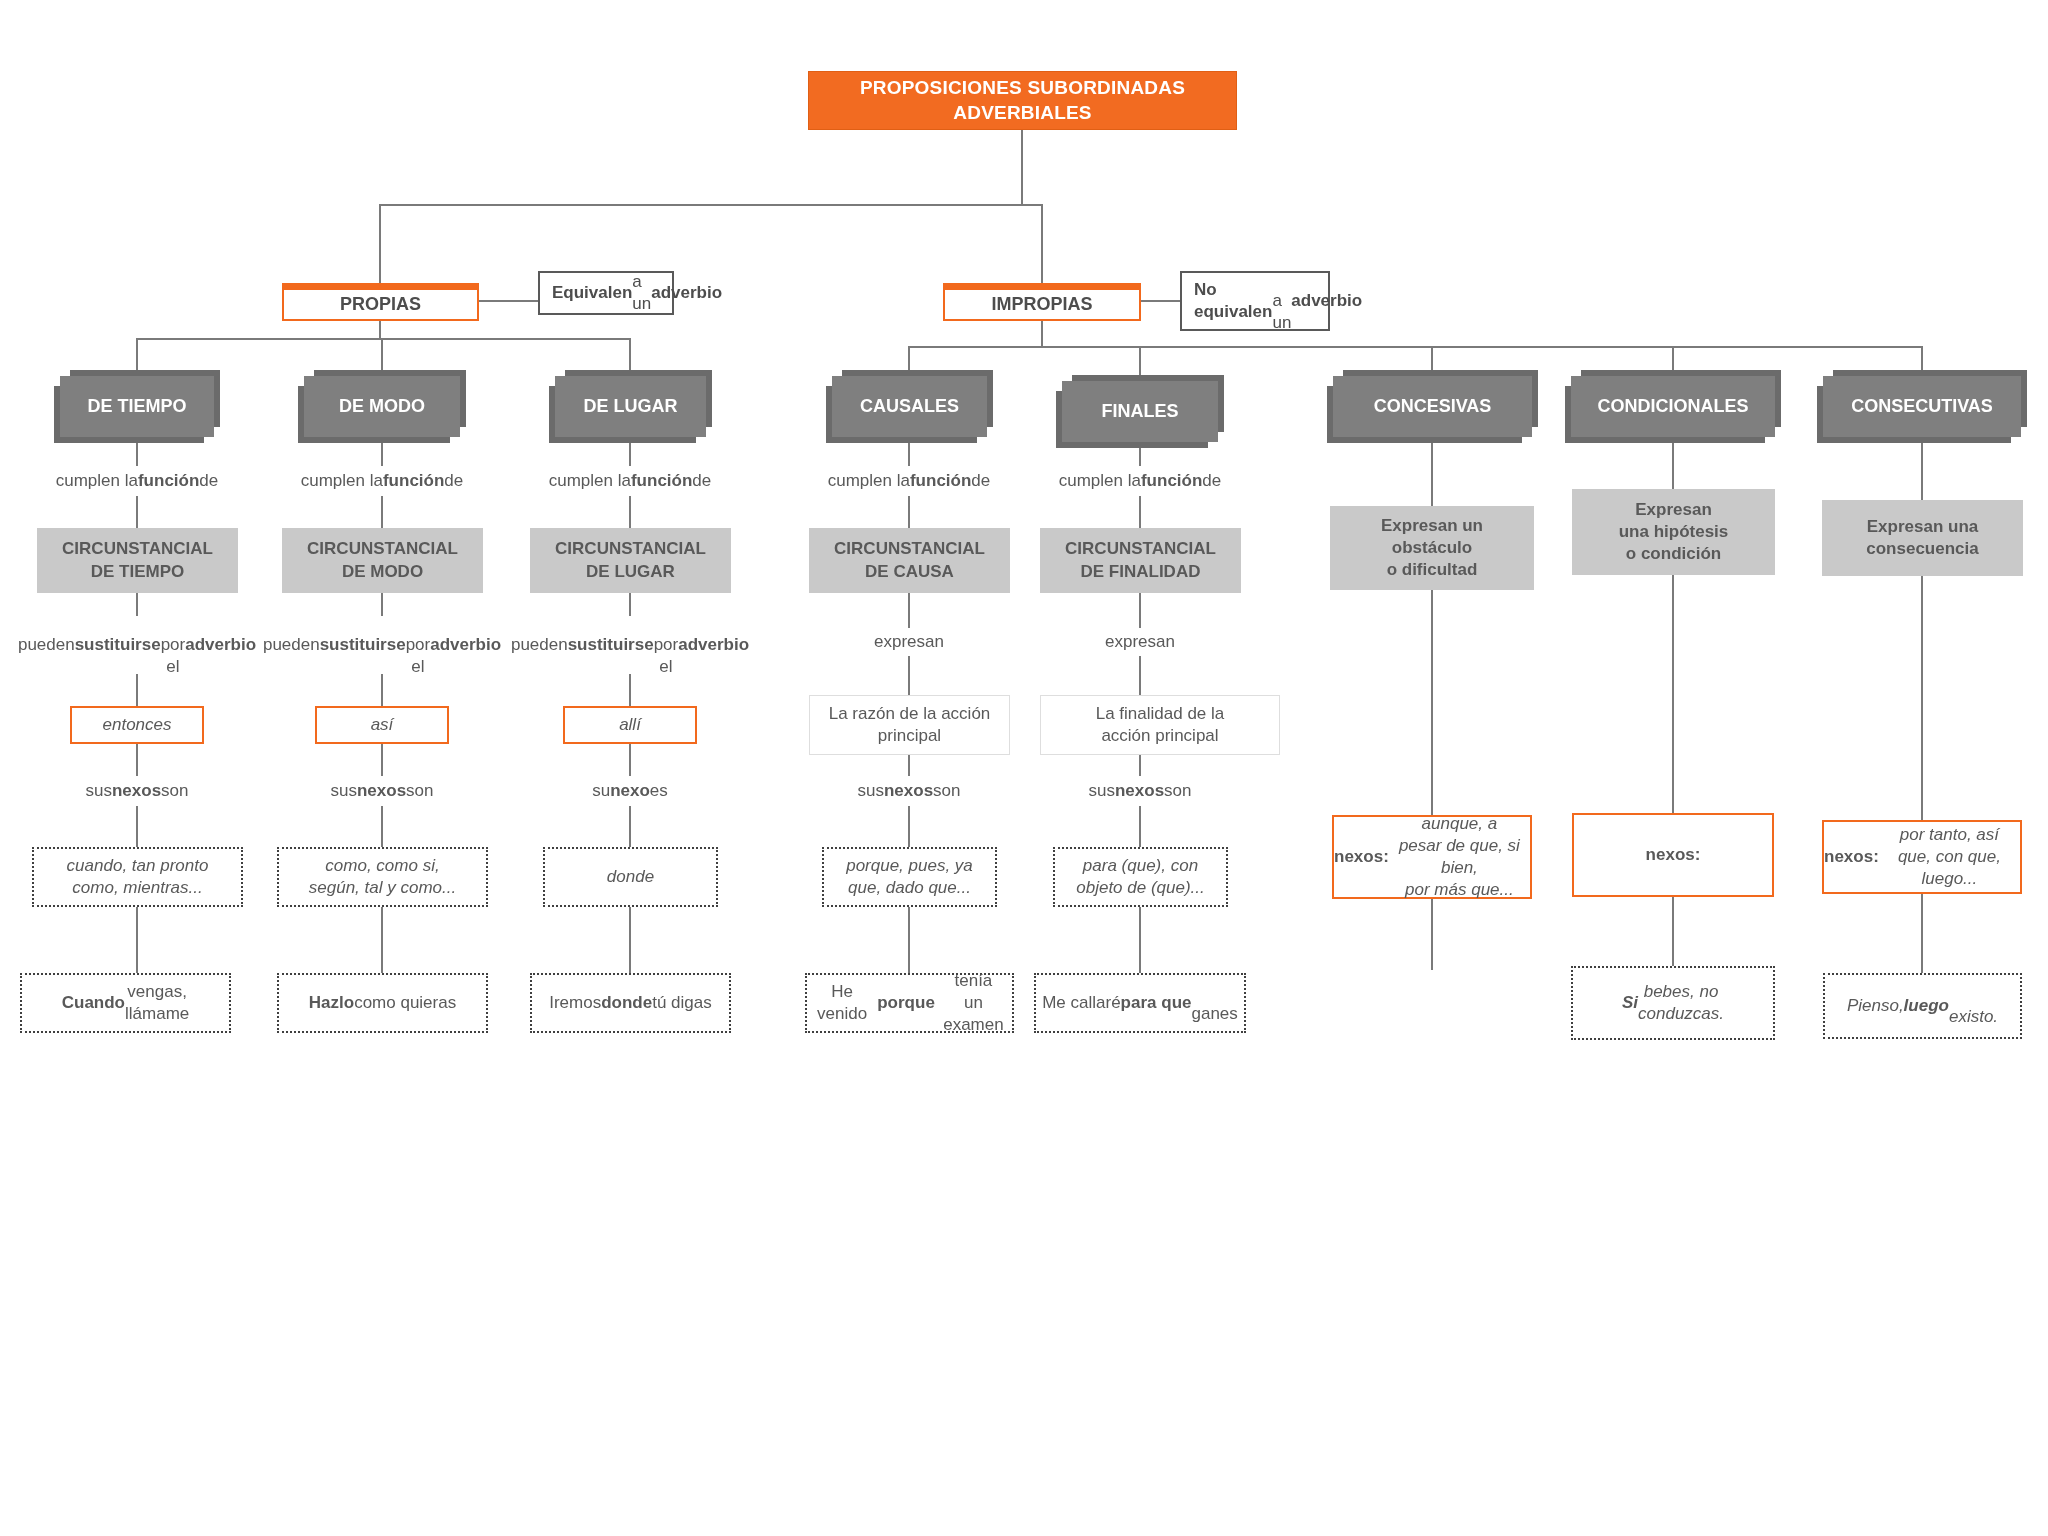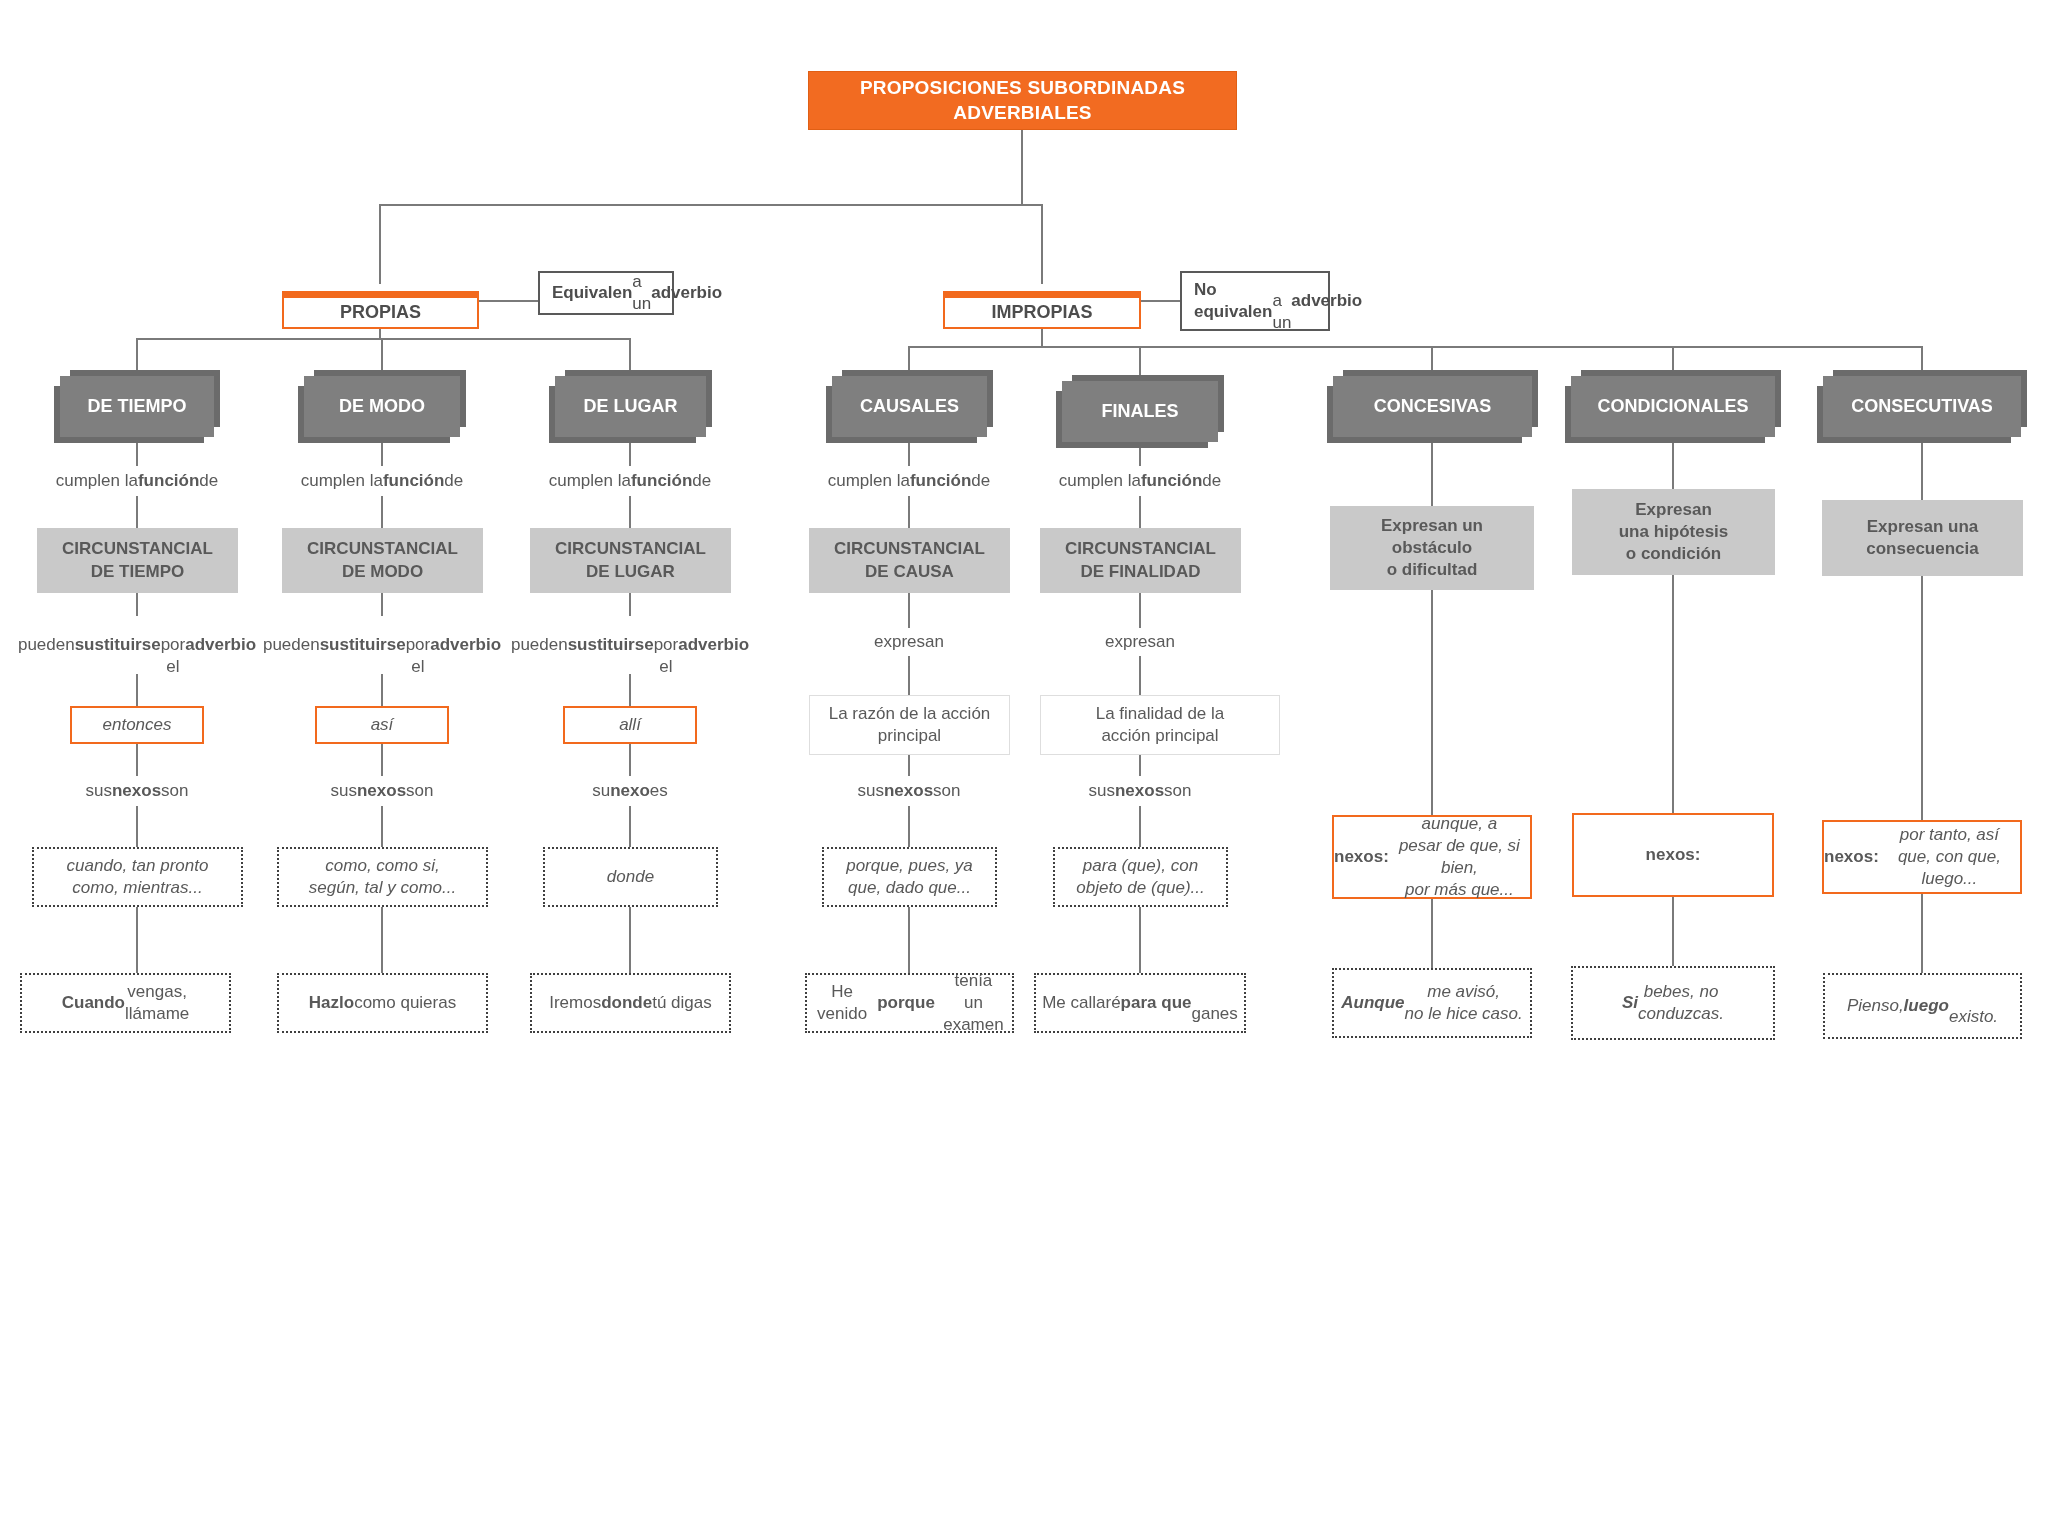--- a/index.html
+++ b/index.html
@@ -7,21 +7,21 @@
     position:relative;width:2048px;height:1536px;background:#ffffff;
     font-family:"Liberation Sans", sans-serif;color:#595959;overflow:hidden;
   }
   .abs{position:absolute;box-sizing:border-box;}
   .box{display:flex;align-items:center;justify-content:center;text-align:center;line-height:1.3;}
   .pre{white-space:pre-line;}
   .b{font-weight:bold;}
   .i{font-style:italic;}
 
   .title{background:#F26B21;border:1px solid #e05f15;color:#fff;font-weight:bold;font-size:19px;letter-spacing:.2px;}
-  .topbox{background:#fff;border:2px solid #F2691D;border-top:7px solid #F2691D;font-weight:bold;font-size:18px;color:#4d4d4d;margin-top:8px;}
+  .topbox{background:#fff;border:2px solid #F2691D;border-top:7px solid #F2691D;font-weight:bold;font-size:18px;color:#4d4d4d;}
   .notebox{background:#fff;border:2px solid #595959;font-size:17px;color:#4d4d4d;justify-content:flex-start;text-align:left;padding-left:12px;}
   .hdr{background:#7F7F7F;color:#fff;font-weight:bold;font-size:18px;
        box-shadow:8px -8px 0 -2px #6b6b6b, -8px 8px 0 -2px #6b6b6b;}
   .gbox{background:#C9C9C9;color:#595959;font-weight:bold;font-size:17px;}
   .lbl{background:#fff;font-size:17px;}
   .obox{background:#fff;border:2px solid #F2691D;font-style:italic;font-size:17px;}
   .nexbox{background:#fff;border:2px solid #F2691D;font-size:17px;}
   .dotbox{background:#fff;border:2px dotted #3f3f3f;font-size:17px;}
   .litebox{background:#fff;border:1px solid #DEDEDE;font-size:17px;}
   .vln,.hln{background:#7a7a7a;}
@@ -185,20 +185,18 @@
 que, con que, luego...</span></div>
 
   <div class="abs box dotbox pre" style="left:20px;top:973px;width:211px;height:60px"><span class="b">Cuando</span><span> vengas,
 llámame</span></div>
   <div class="abs box dotbox pre" style="left:277px;top:973px;width:211px;height:60px"><span class="b">Hazlo</span><span> como quieras</span></div>
   <div class="abs box dotbox pre" style="left:530px;top:973px;width:201px;height:60px"><span>Iremos </span><span class="b">donde</span><span> tú digas</span></div>
   <div class="abs box dotbox pre" style="left:805px;top:973px;width:209px;height:60px"><span>He venido </span><span class="b">porque</span><span> tenía
 un examen</span></div>
   <div class="abs box dotbox pre" style="left:1034px;top:973px;width:212px;height:60px"><span>Me callaré </span><span class="b">para que</span><span>
 ganes</span></div>
-  <div class="abs box dotbox pre" style="left:1332px;top:968px;width:200px;height:70px"><span class="b i">Aunque</span><span class="i"> me avisó,
-no le hice caso.</span></div>
   <div class="abs box dotbox pre" style="left:1571px;top:966px;width:204px;height:74px"><span class="b i">Si</span><span class="i"> bebes, no
 conduzcas.</span></div>
   <div class="abs box dotbox pre" style="left:1823px;top:973px;width:199px;height:66px"><span class="i">Pienso, </span><span class="b i">luego</span><span class="i">
 existo.</span></div>
 
 </div>
 
 </body></html>

